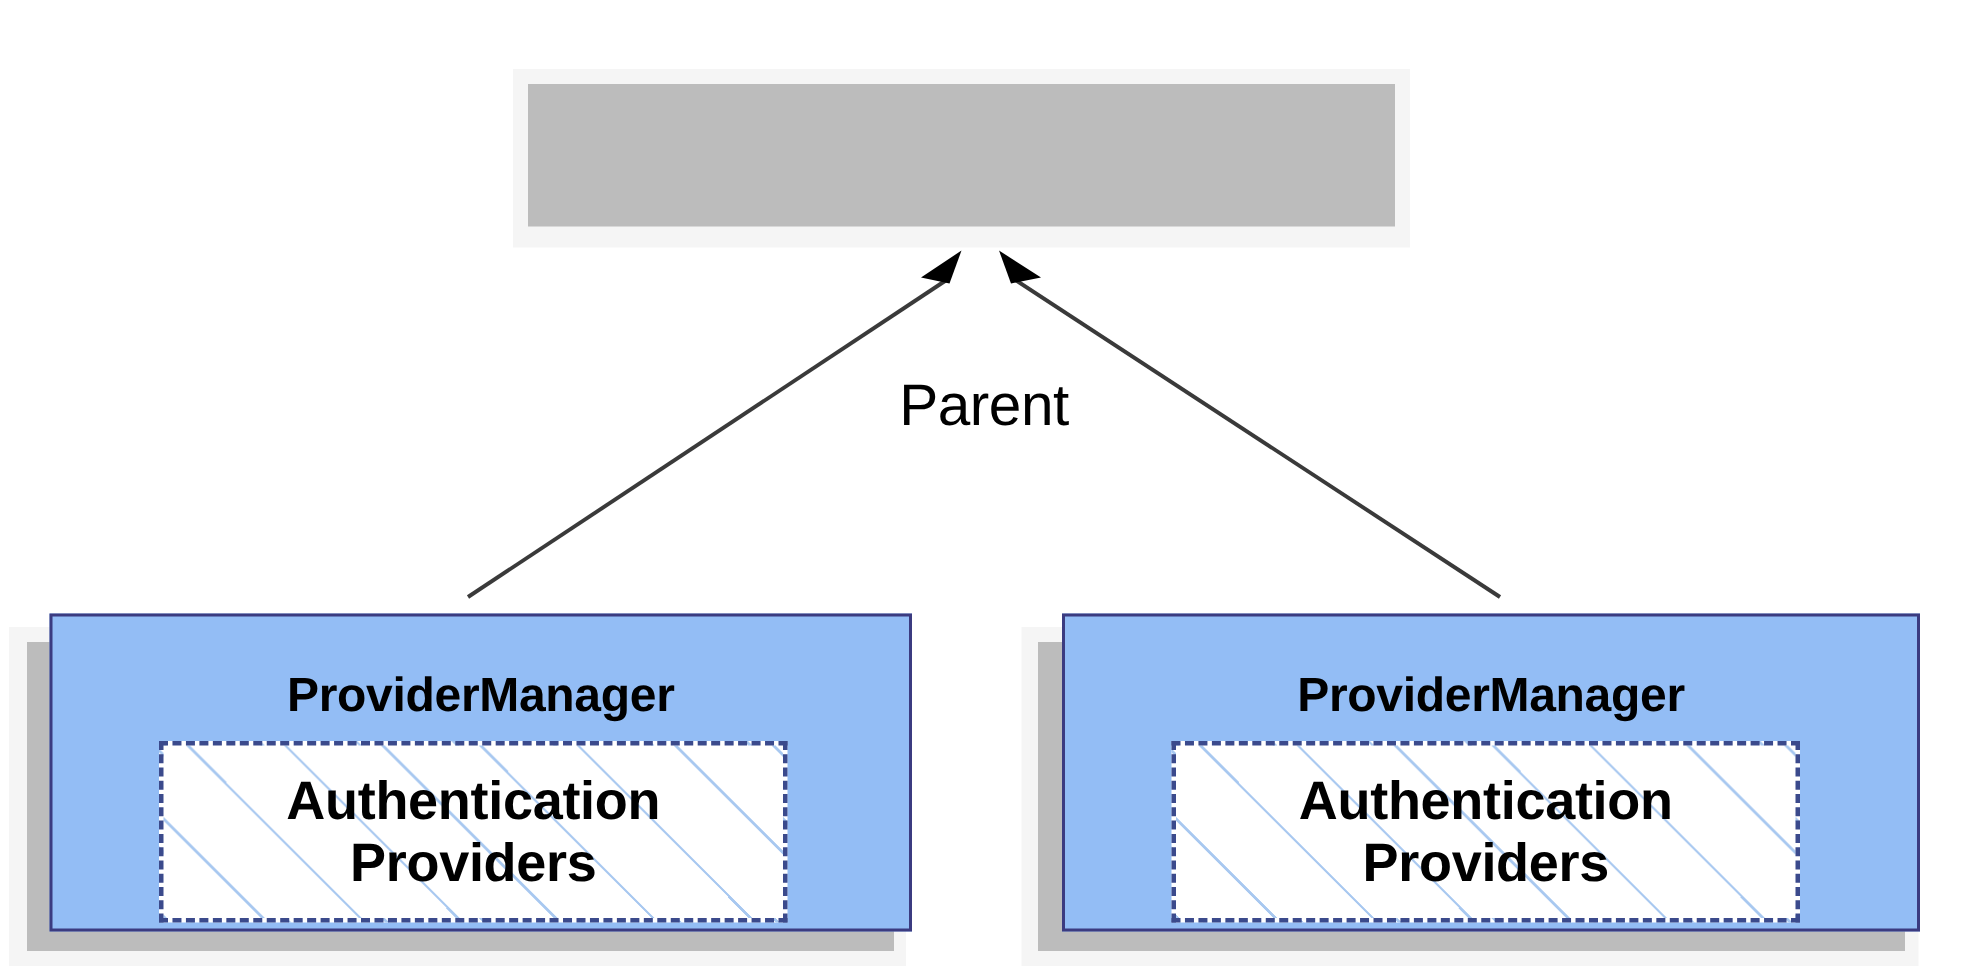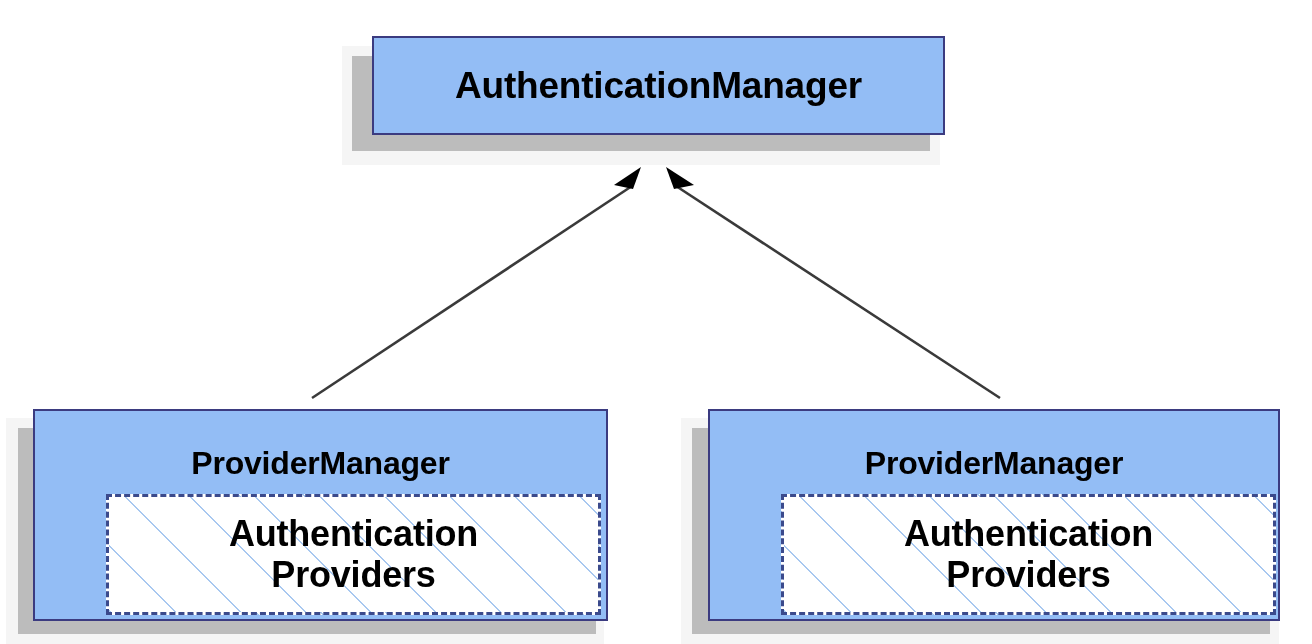--- a/index.html
+++ b/index.html
@@ -119,21 +119,21 @@
     font-size: 32px;
     letter-spacing: -0.2px;
   }
 
   
   .inner-box {
     position: absolute;
     box-sizing: border-box;
     left: 71px;
     top: 83px;
-    width: 495px;
+    width: 419px;
     height: 121px;
     background-color: #ffffff;
     background-image: repeating-linear-gradient(
       45deg,
       #a8c8f0 0px,
       #a8c8f0 1.6px,
       rgba(255,255,255,0) 1.6px,
       rgba(255,255,255,0) 46px
     );
     border: 3px dashed #3b4a8c;
@@ -184,23 +184,20 @@
 
   <div class="node-halo" id="halo-auth-manager"></div>
   <div class="node-shadow" id="shadow-auth-manager"></div>
 
   <div class="node-halo" id="halo-provider-left"></div>
   <div class="node-shadow" id="shadow-provider-left"></div>
 
   <div class="node-halo" id="halo-provider-right"></div>
   <div class="node-shadow" id="shadow-provider-right"></div>
 
-  <div class="node" id="node-auth-manager">
-    <div class="node-title">AuthenticationManager</div>
-  </div>
 
   <div class="node provider" id="node-provider-left">
     <div class="node-title">ProviderManager</div>
     <div class="inner-box">
       <div class="inner-label">
         <span>Authentication</span><br>
         <span>Providers</span>
       </div>
     </div>
   </div>
@@ -221,14 +218,15 @@
       <line x1="312" y1="398" x2="632" y2="186" stroke="#3a3a3a" stroke-width="2.6"></line>
       <polygon points="641,167 614,185 633,189" fill="#000000"></polygon>
     </g>
 
     <g>
       <line x1="1000" y1="398" x2="676" y2="186" stroke="#3a3a3a" stroke-width="2.6"></line>
       <polygon points="666,167 694,185 674,189" fill="#000000"></polygon>
     </g>
   </svg>
 
+  <div id="edge-label-parent">Parent</div>
 
 </div>
 
 </body></html>

